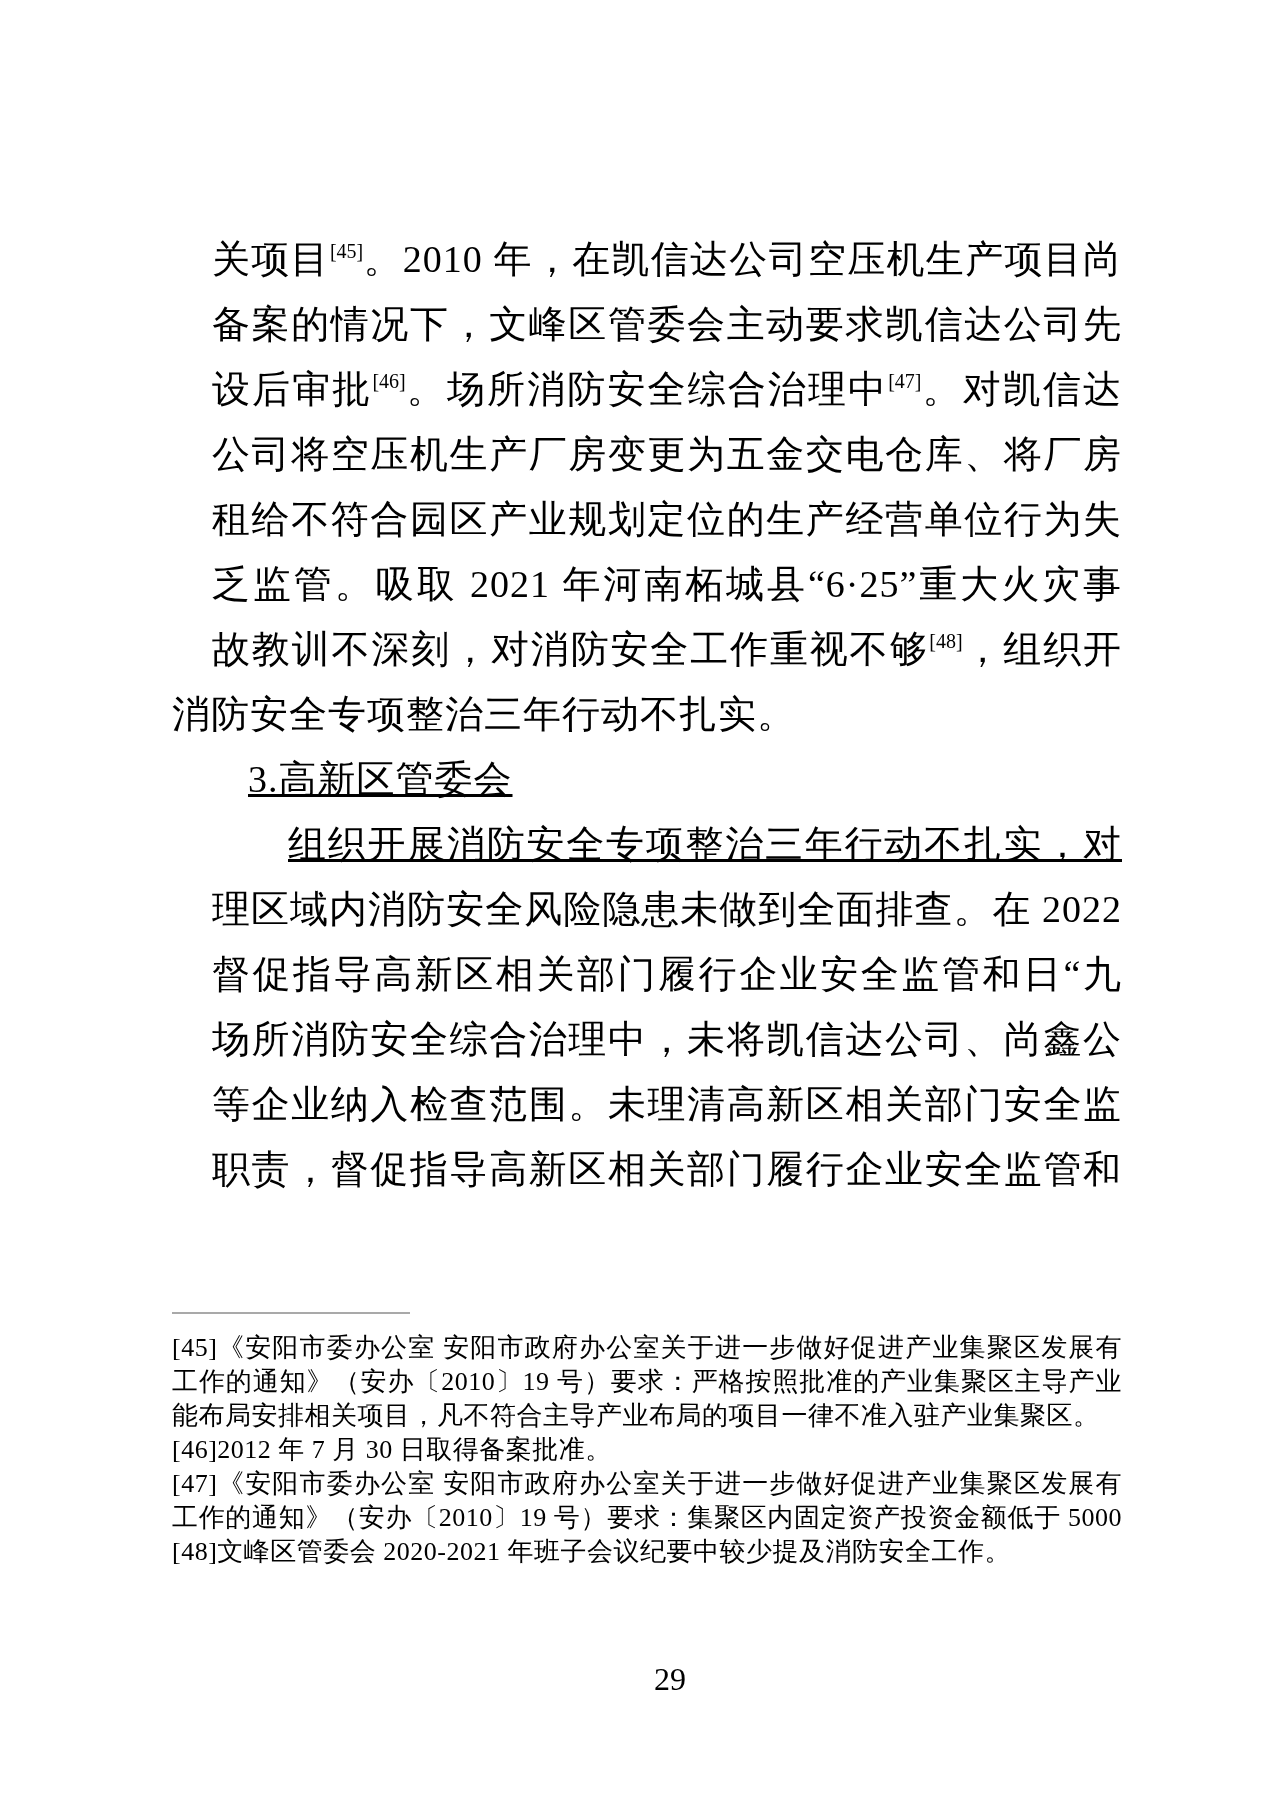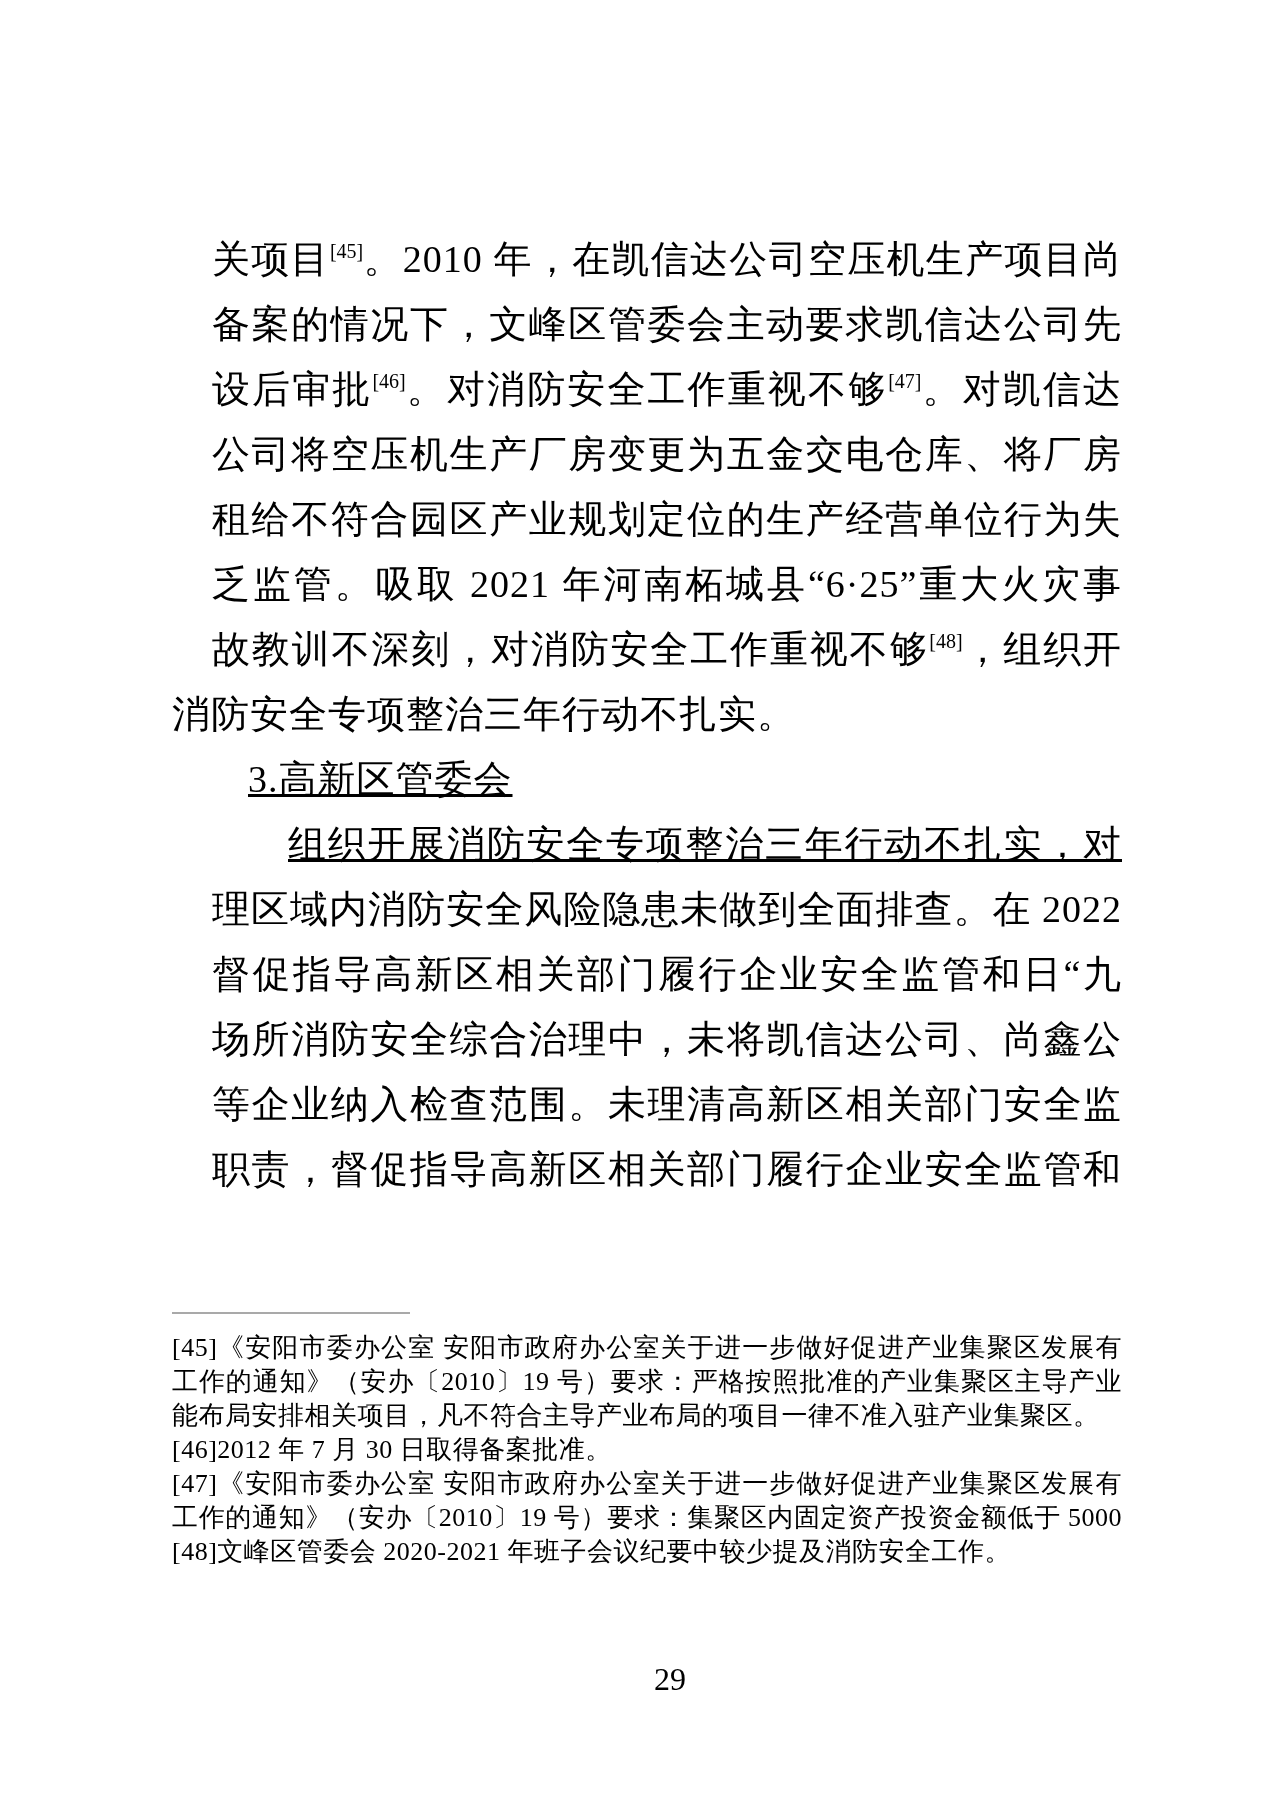--- a/index.html
+++ b/index.html
@@ -76,21 +76,21 @@
     line-height: 34px;
   }
 </style>
 </head>
 <body>
 
 <div class="page">
   <div class="main-text">
       <div class="line stretch"><span>关项目</span><span class="fref">[45]</span><span>。2010 年，在凯信达公司空压机生产项目尚未</span></div>
       <div class="line stretch"><span>备案的情况下，文峰区管委会主动要求凯信达公司先建</span></div>
-      <div class="line stretch"><span>设后审批</span><span class="fref">[46]</span><span>。对消防安全工作重视不够</span><span class="fref">[47]</span><span>。对凯信达</span></div>
+      <div class="line stretch"><span>设后审批</span><span class="fref">[46]</span><span>。场所消防安全综合治理中</span><span class="fref">[47]</span><span>。对凯信达</span></div>
       <div class="line stretch"><span>公司将空压机生产厂房变更为五金交电仓库、将厂房出</span></div>
       <div class="line stretch"><span>租给不符合园区产业规划定位的生产经营单位行为失</span></div>
       <div class="line stretch"><span>乏监管。吸取 2021 年河南柘城县“6·25”重大火灾事</span></div>
       <div class="line stretch"><span>故教训不深刻，对消防安全工作重视不够</span><span class="fref">[48]</span><span>，组织开展</span></div>
       <div class="line"><span>消防安全专项整治三年行动不扎实。</span></div>
       <div class="line indent"><span>3.高新区管委会</span></div>
       <div class="line stretch indent"><span>组织开展消防安全专项整治三年行动不扎实，对管</span></div>
       <div class="line stretch"><span>理区域内消防安全风险隐患未做到全面排查。在 2022 年</span></div>
       <div class="line stretch"><span>督促指导高新区相关部门履行企业安全监管和日“九小”</span></div>
       <div class="line stretch"><span>场所消防安全综合治理中，未将凯信达公司、尚鑫公司</span></div>

